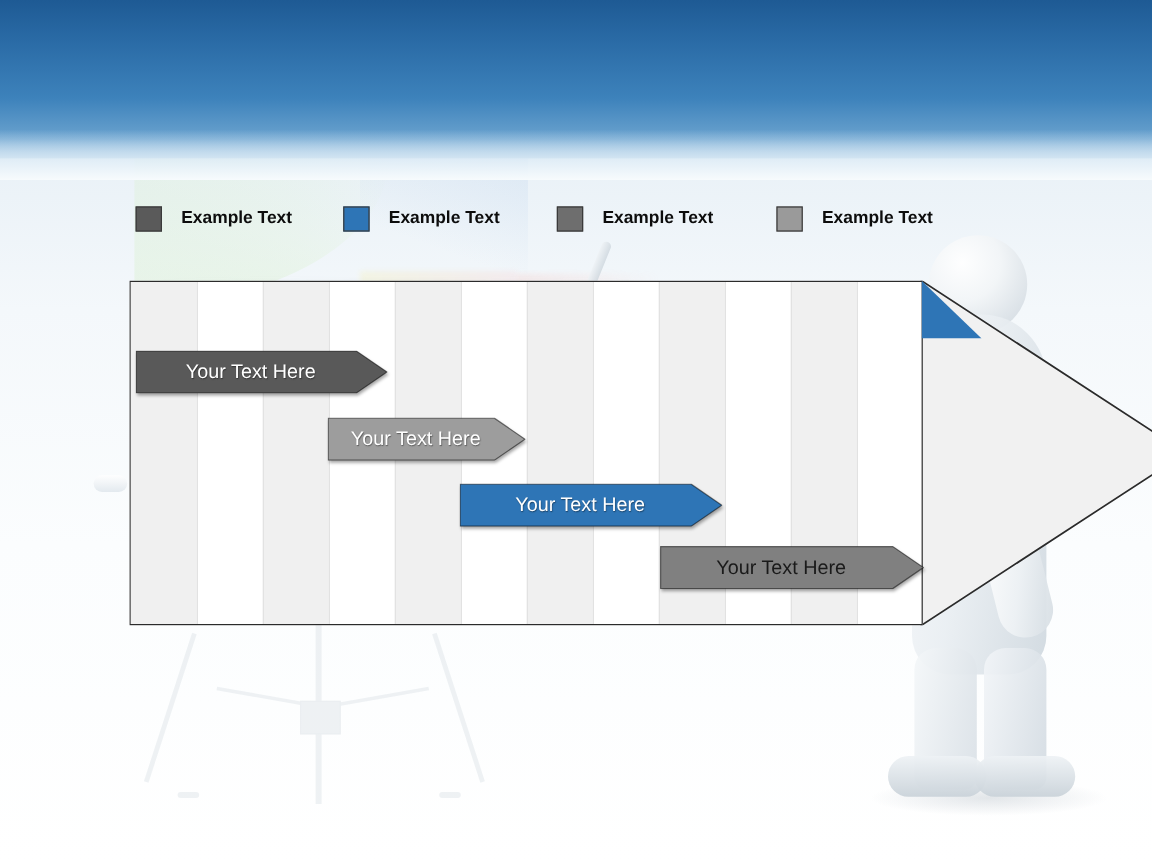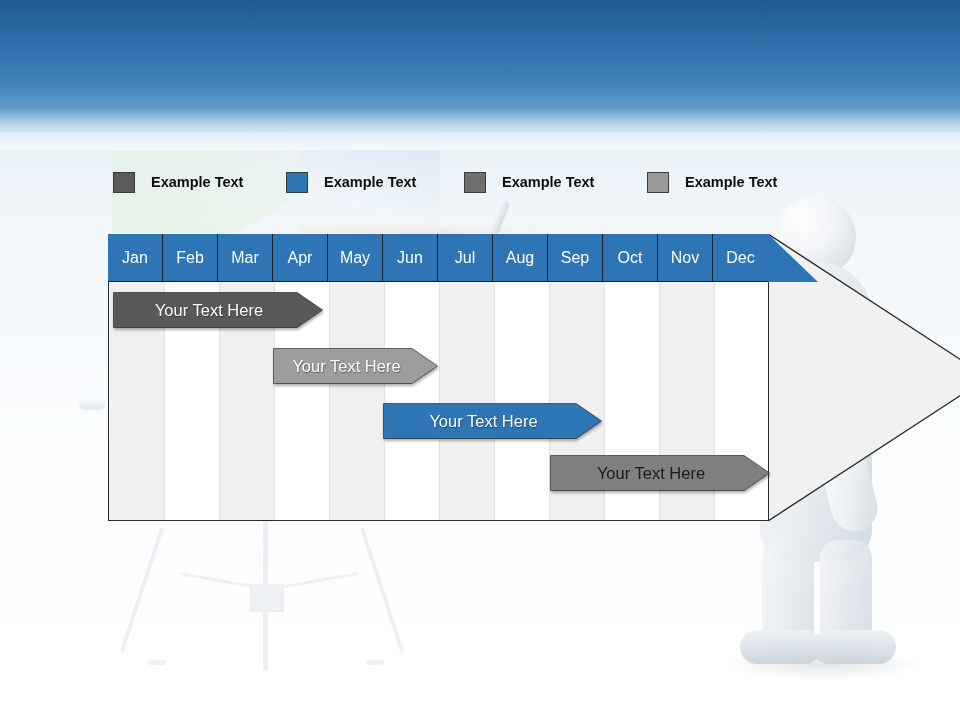--- a/index.html
+++ b/index.html
@@ -238,34 +238,20 @@
         <div class="col shade" style="left: 440px;"></div>
         <div class="col-line" style="left: 440px;"></div>
         <div class="col" style="left: 495px;"></div>
         <div class="col-line" style="left: 495px;"></div>
         <div class="col shade" style="left: 550px;"></div>
         <div class="col-line" style="left: 550px;"></div>
         <div class="col" style="left: 605px;"></div>
         <div class="col-line" style="left: 605px;"></div>
       </div>
 
-    <div class="hdr-row">
-        <div class="hdr-cell" style="left: 0px;">Jan</div>
-        <div class="hdr-cell" style="left: 55px;">Feb</div>
-        <div class="hdr-cell" style="left: 110px;">Mar</div>
-        <div class="hdr-cell" style="left: 165px;">Apr</div>
-        <div class="hdr-cell" style="left: 220px;">May</div>
-        <div class="hdr-cell" style="left: 275px;">Jun</div>
-        <div class="hdr-cell" style="left: 330px;">Jul</div>
-        <div class="hdr-cell" style="left: 385px;">Aug</div>
-        <div class="hdr-cell" style="left: 440px;">Sep</div>
-        <div class="hdr-cell" style="left: 495px;">Oct</div>
-        <div class="hdr-cell" style="left: 550px;">Nov</div>
-        <div class="hdr-cell" style="left: 605px;">Dec</div>
-      </div>
     <div class="hdr-tri">
       <svg width="52" height="48" viewBox="0 0 52 48">
         <polygon points="0,0 0,48 50,48 0,0" fill="#2e75b6"></polygon>
         <polygon points="0,0 50,48 51,48 0,0" fill="#1b1b1b" opacity="0"></polygon>
       </svg>
     </div>
 
   <div class="bar" style="left: 5px; top: 58px; width: 210px;">
         <svg width="210" height="36" viewBox="0 0 210 36" style="position: absolute; left: 0px; top: 0px;">
           <polygon points="0.5,0.5 184,0.5 209.5,18 184,35.5 0.5,35.5" fill="#595959" stroke="rgba(0,0,0,0.5)" stroke-width="1"></polygon>

